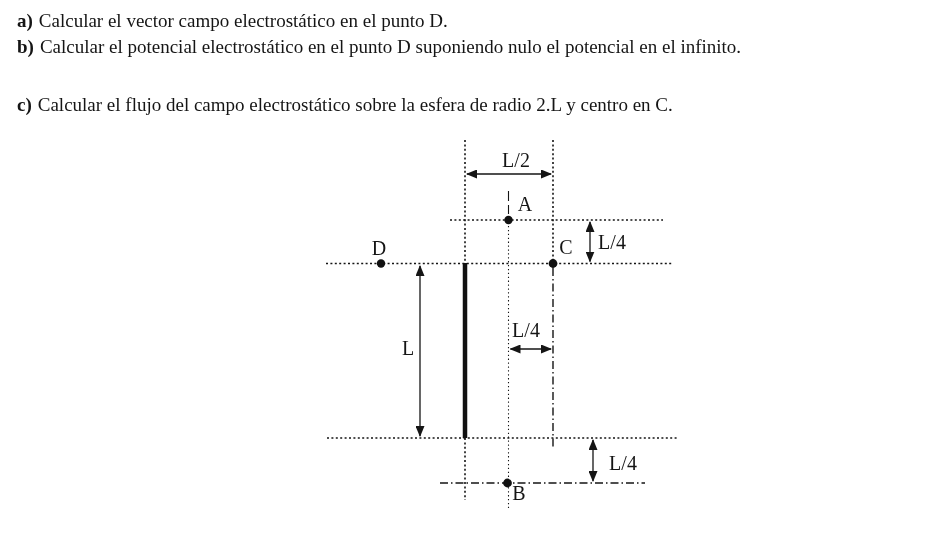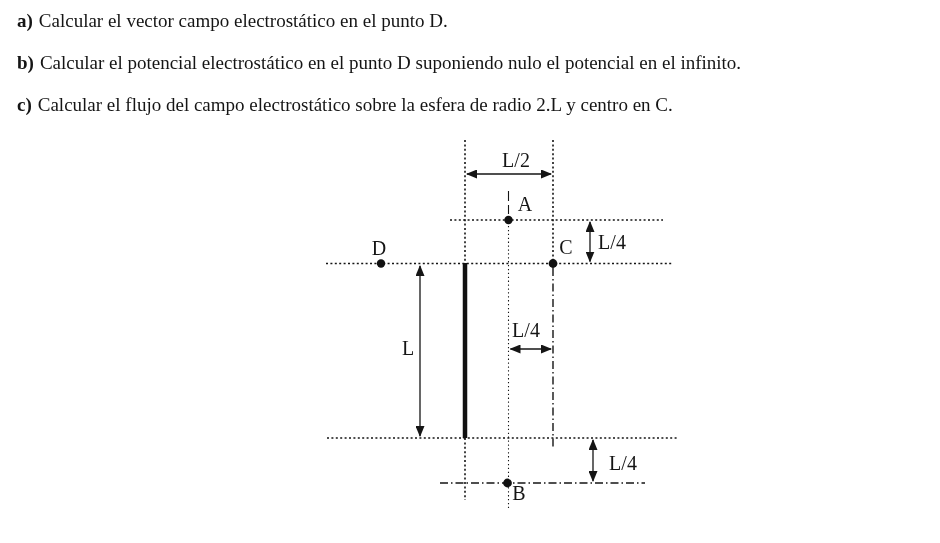--- a/index.html
+++ b/index.html
@@ -49,21 +49,21 @@
   }
 </style>
 </head>
 <body>
 
 <div class="page">
 
   <div class="q" style="top:11px">
     <span class="qlabel">a)</span><span class="qtext">Calcular el vector campo electrostático en el punto D.</span>
   </div>
-  <div class="q" style="top:53px">
+  <div class="q" style="top:37px">
     <span class="qlabel">b)</span><span class="qtext">Calcular el potencial electrostático en el punto D suponiendo nulo el potencial en el infinito.</span>
   </div>
   <div class="q" style="top:95px">
     <span class="qlabel">c)</span><span class="qtext">Calcular el flujo del campo electrostático sobre la esfera de radio 2.L y centro en C.</span>
   </div>
 
   <svg class="figure-svg" viewBox="0 0 940 543">
     <defs>
       <marker id="mE" markerWidth="11" markerHeight="9" refX="10" refY="4.5" orient="auto" markerUnits="userSpaceOnUse">
         <path d="M0,0 L11,4.5 L0,9 z" fill="#151515"></path>

